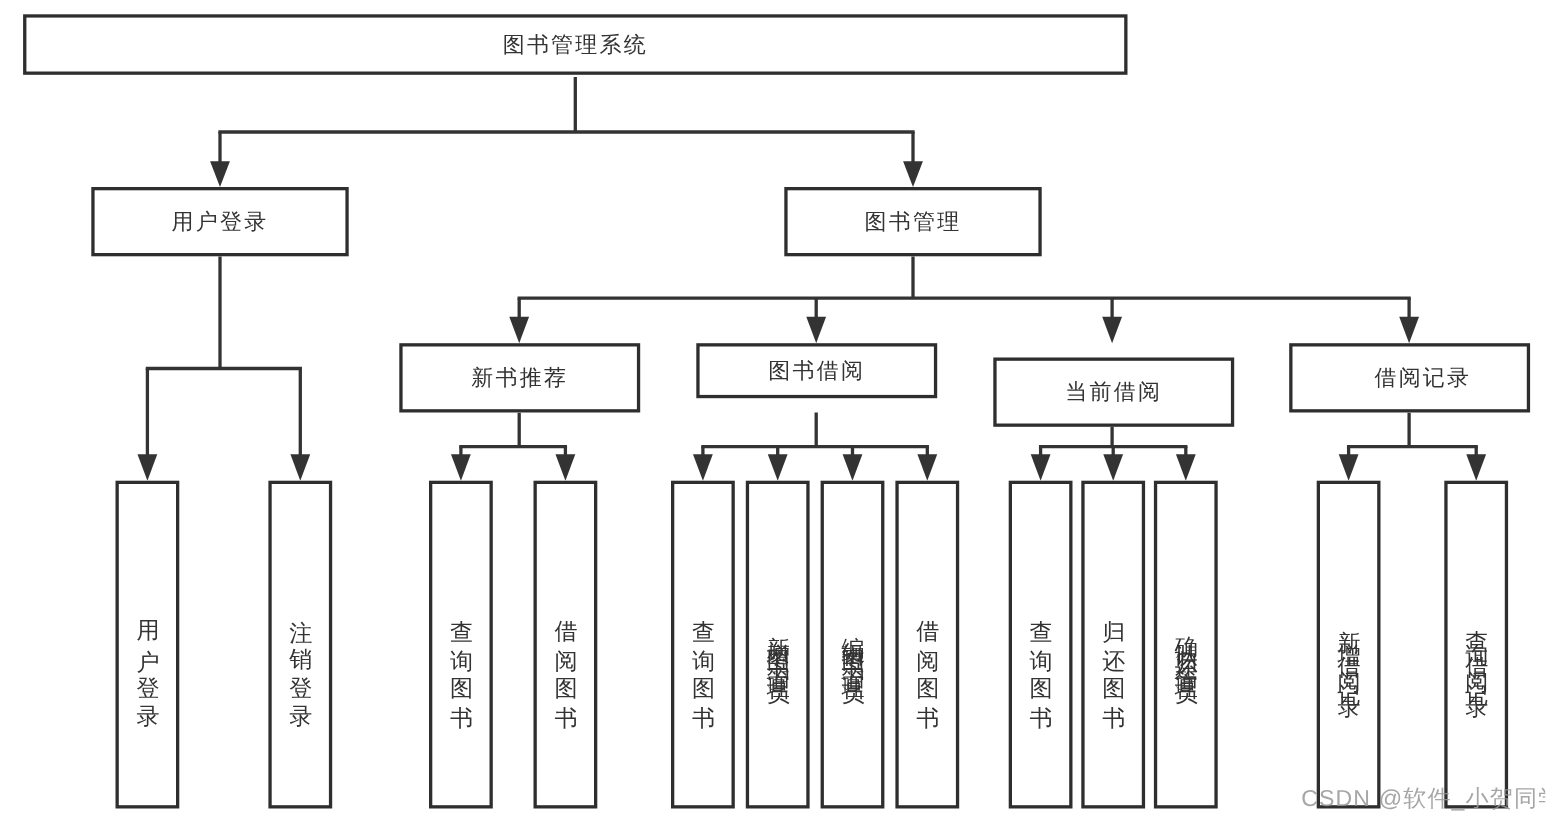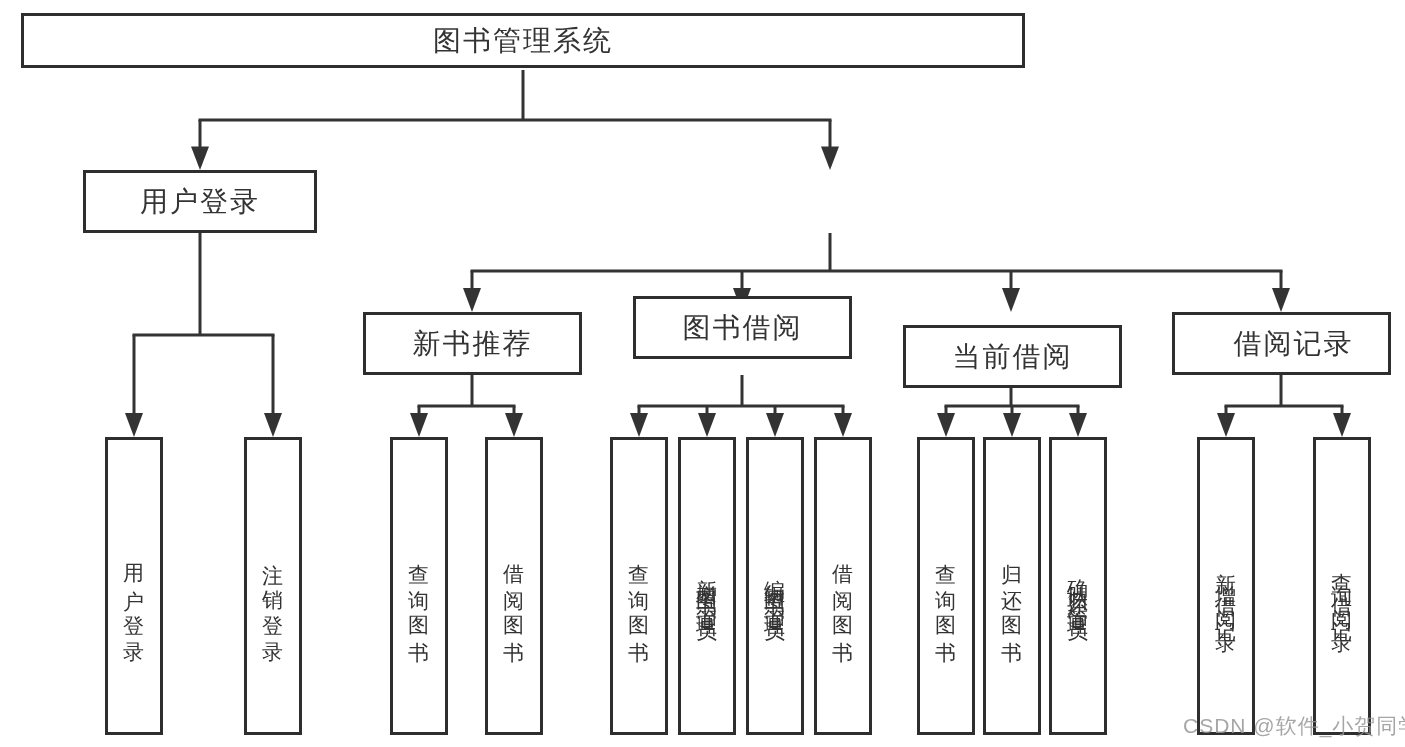--- a/index.html
+++ b/index.html
@@ -27,21 +27,21 @@
     position: absolute;
     box-sizing: border-box;
     border: 3px solid #2e2e2e;
     background: #ffffff;
     display: flex;
     align-items: center;
     justify-content: center;
     color: #333333;
   }
   .h-label {
-    font-size: 28px;
+    font-size: 20px;
     letter-spacing: 2px;
     white-space: nowrap;
     color: #333333;
   }
   .leaf { top: 437px; height: 298px; }
   .v {
     writing-mode: vertical-rl;
     font-size: 21px;
     color: #333333;
     line-height: 1;
@@ -140,25 +140,28 @@
     </g>
   </svg>
 
   <div class="box" style="left:21px; top:13px; width:1004px; height:55px;">
     <span class="h-label">图书管理系统</span>
   </div>
 
   <div class="box" style="left:83px; top:170px; width:234px; height:63px;">
     <span class="h-label">用户登录</span>
   </div>
+  <div class="box" style="left:713px; top:170px; width:234px; height:63px;">
+    <span class="h-label">图书管理</span>
+  </div>
 
   <div class="box" style="left:363px; top:312px; width:219px; height:63px;">
     <span class="h-label">新书推荐</span>
   </div>
-  <div class="box" style="left:633px; top:296px; width:219px; height:63px;font-family:Liberation Mono, monospace;">
+  <div class="box" style="left:633px; top:312px; width:219px; height:50px;font-family:Liberation Mono, monospace;">
     <span class="h-label">图书借阅</span>
   </div>
   <div class="box" style="left:903px; top:325px; width:219px; height:63px;">
     <span class="h-label">当前借阅</span>
   </div>
   <div class="box" style="left:1172px; top:312px; width:219px; height:63px;padding-left:24px;">
     <span class="h-label">借阅记录</span>
   </div>
 
   <div class="box leaf" style="left:105px; width:58px;">

